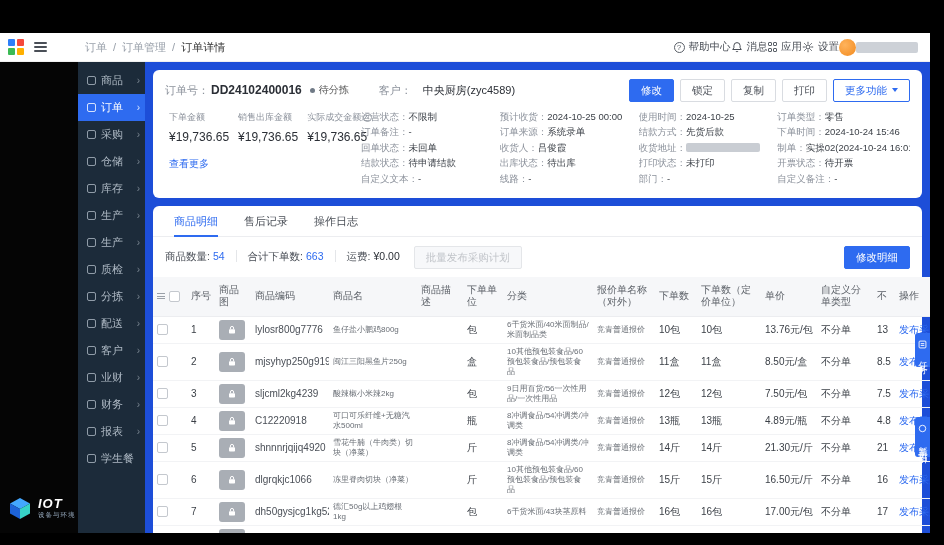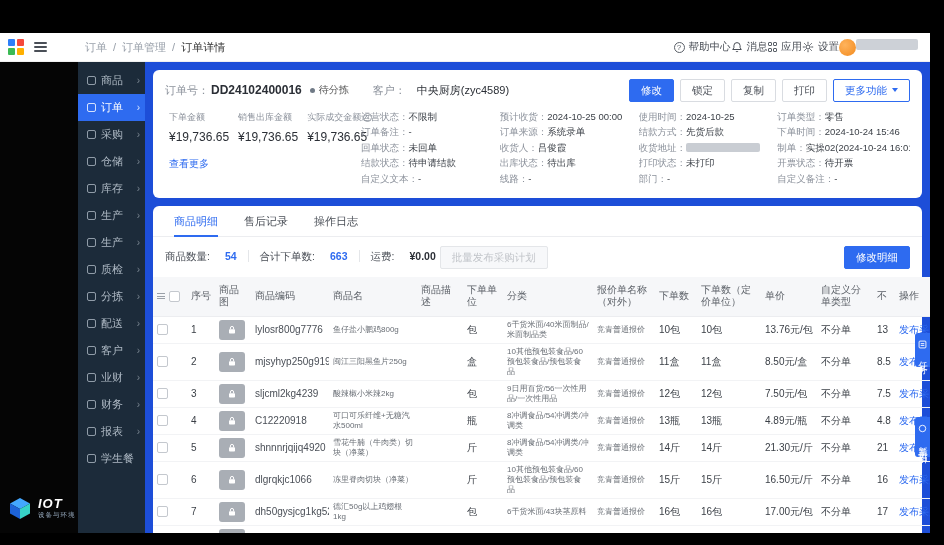--- a/index.html
+++ b/index.html
@@ -9,21 +9,21 @@
 .app{position:absolute;left:0;top:33px;width:930px;height:500px;background:#1d4ed8;overflow:hidden}
 .navbar{height:29px;background:#fff;display:flex;align-items:center;padding:0 12px 0 8px;border-bottom:1px solid #f0f0f0}
 .logo{display:grid;grid-template-columns:7px 7px;grid-gap:2px;margin-right:10px;cursor:pointer}
 .logo i{width:7px;height:7px;border-radius:1px;display:block}
 .logo .c1{background:#2d7ff9}.logo .c2{background:#f5483b}.logo .c3{background:#3bba54}.logo .c4{background:#ffb000}
 .hamburger{width:13px;display:flex;flex-direction:column;gap:2px;cursor:pointer;margin-right:38px}
 .hamburger i{height:2px;background:#4a4f57;border-radius:1px}
 .breadcrumb{font-size:11px;color:#99a0aa;display:flex;gap:6px;align-items:center}
 .breadcrumb .crumb{cursor:pointer}
 .breadcrumb .current{color:#333}
-.nav-right{margin-left:auto;display:flex;font-size:10.5px;color:#4a4f57}
+.nav-right{margin-left:auto;display:flex;align-items:center;font-size:10.5px;color:#4a4f57}
 .nav-item{display:flex;align-items:center;gap:4px;cursor:pointer;white-space:nowrap}
 .qmark{width:11px;height:11px;border:1px solid #5a6068;border-radius:50%;display:inline-flex;align-items:center;justify-content:center;font-size:8px;color:#5a6068}
 .qmark::before{content:"?"}
 .apps-ic{display:grid;grid-template-columns:4px 4px;grid-gap:1.5px}
 .apps-ic i{width:4px;height:4px;border:1px solid #5a6068;border-radius:1px}
 .avatar{width:17px;height:17px;border-radius:50%;background:radial-gradient(circle at 35% 35%,#ffb35c,#f28a1e);cursor:pointer;flex:none}
 .redact-name{width:62px;height:11px;background:#cdd1d7;border-radius:2px;filter:blur(.6px)}
 .app-body{display:flex;height:471px}
 .rail{width:78px;background:#050505;position:relative;flex:none}
 .iot{position:absolute;left:7px;bottom:12px;display:flex;align-items:center;gap:5px}
@@ -36,21 +36,21 @@
 .mi-chevron{font-size:10px;color:#76828e}
 .menu-item.active{background:#2e6bf0;color:#fff}
 .menu-item.active .mi-chevron{color:#d6e4ff}
 .main{flex:1;min-width:0;padding:8px 8px 0;overflow:hidden}
 .panel{background:#fff;border-radius:6px}
 .panel-top{padding:9px 12px 10px}
 .order-head{display:flex;align-items:center;font-size:11px;color:#8b919b}
 .order-no{color:#2b2f36;font-size:12px;margin:0 8px 0 2px;font-weight:bold}
 .status{display:flex;align-items:center;gap:4px;color:#555;font-size:10px}
 .dot{width:5px;height:5px;border-radius:50%;background:#707a86}
-.cust-label{margin-left:24px}
+.cust-label{margin-left:30px}
 .cust-name{color:#2b2f36;font-weight:normal;margin-left:11px}
 .head-btns{margin-left:auto;display:flex;gap:6px;align-items:center}
 .btn{font-family:inherit;font-size:10.5px;line-height:1;padding:5px 11px;border:1px solid #d9dce1;background:#fff;color:#4a4f57;border-radius:2px;cursor:pointer;white-space:nowrap}
 .btn.primary{background:#2e6bf0;border-color:#2e6bf0;color:#fff}
 .btn.outline{color:#2e6bf0;border-color:#2e6bf0;display:inline-flex;align-items:center;gap:5px}
 .caret{width:0;height:0;border-left:3.5px solid transparent;border-right:3.5px solid transparent;border-top:4px solid #2e6bf0}
 .info-row{display:flex;margin-top:9px}
 .left-block{width:196px;flex:none;padding-left:4px}
 .stats{display:flex;gap:9px}
 .stat-labrow{display:flex;align-items:center;gap:2px}
@@ -67,23 +67,23 @@
 .kv-value{color:#3a3f46}
 .kv-row.redacted .kv-value{display:inline-block;width:74px;height:9px;background:#c9cdd3;border-radius:2px;filter:blur(.6px);vertical-align:middle}
 .panel-bottom{margin-top:8px;min-height:352px}
 .tabs{display:flex;border-bottom:1px solid #ecedf0;padding:0 8px}
 .tab{padding:8px 13px 7px;font-size:11px;color:#4a4f57;cursor:pointer;position:relative}
 .tab.active{color:#2e6bf0}
 .tab.active::after{content:"";position:absolute;left:13px;right:13px;bottom:-1px;height:2px;background:#2e6bf0}
 .summary{display:flex;align-items:center;padding:9px 12px 8px;font-size:10.5px;color:#4a4f57}
 .sum-item{white-space:nowrap}
 .sum-item + .sum-item{border-left:1px solid #e4e6e9;margin-left:11px;padding-left:11px}
-.sum-value{color:#2e6bf0;font-weight:bold;margin-left:15px}
+.sum-value{color:#2e6bf0;font-weight:normal;margin-left:3px}
 .sum-item.dark .sum-value{color:#2b2f36}
-.btn.disabled{color:#c1c4c9;background:#f7f8fa;border-color:#e4e6e9;margin-left:4px;cursor:not-allowed}
+.btn.disabled{color:#c1c4c9;background:#f7f8fa;border-color:#e4e6e9;margin-left:14px;cursor:not-allowed}
 .edit-detail{margin-left:auto}
 table.grid{width:100%;border-collapse:collapse;table-layout:fixed;font-size:10px;color:#3a3f46}
 .grid th{background:#f6f7f9;font-weight:normal;color:#5c6168;text-align:left;padding:7px 4px;border-bottom:1px solid #ecedf0;overflow:hidden;line-height:1.25}
 .grid td{padding:3px 4px;border-bottom:1px solid #f2f3f5;overflow:hidden;vertical-align:middle;white-space:nowrap}
 .sel-cell{display:flex;align-items:center;gap:4px}
 .drag-ic{display:flex;flex-direction:column;gap:1.5px;width:8px;flex:none}
 .drag-ic i{height:1px;background:#9aa0a8}
 input.cb{appearance:none;-webkit-appearance:none;width:11px;height:11px;border:1px solid #c4c8ce;border-radius:2px;background:#fff;cursor:pointer;flex:none;vertical-align:middle}
 .img-ph{display:inline-flex;width:26px;height:20px;background:#a9aeb5;border-radius:3px;align-items:center;justify-content:center;cursor:pointer}
 .c-code{color:#4a4f57}

